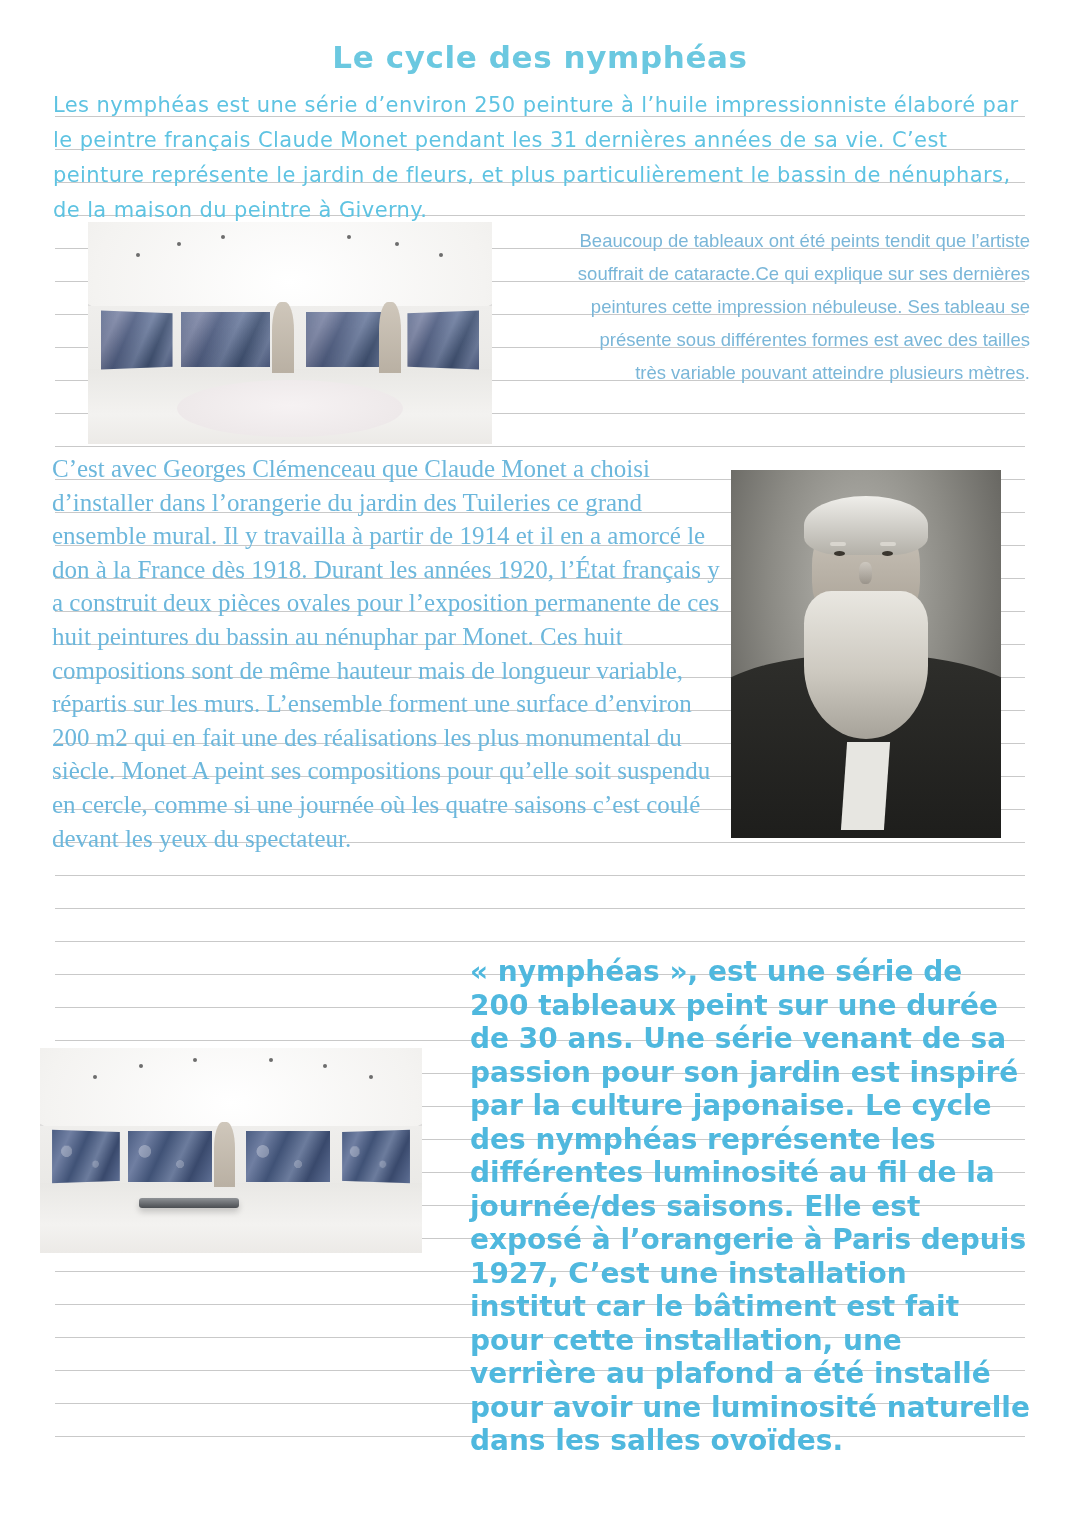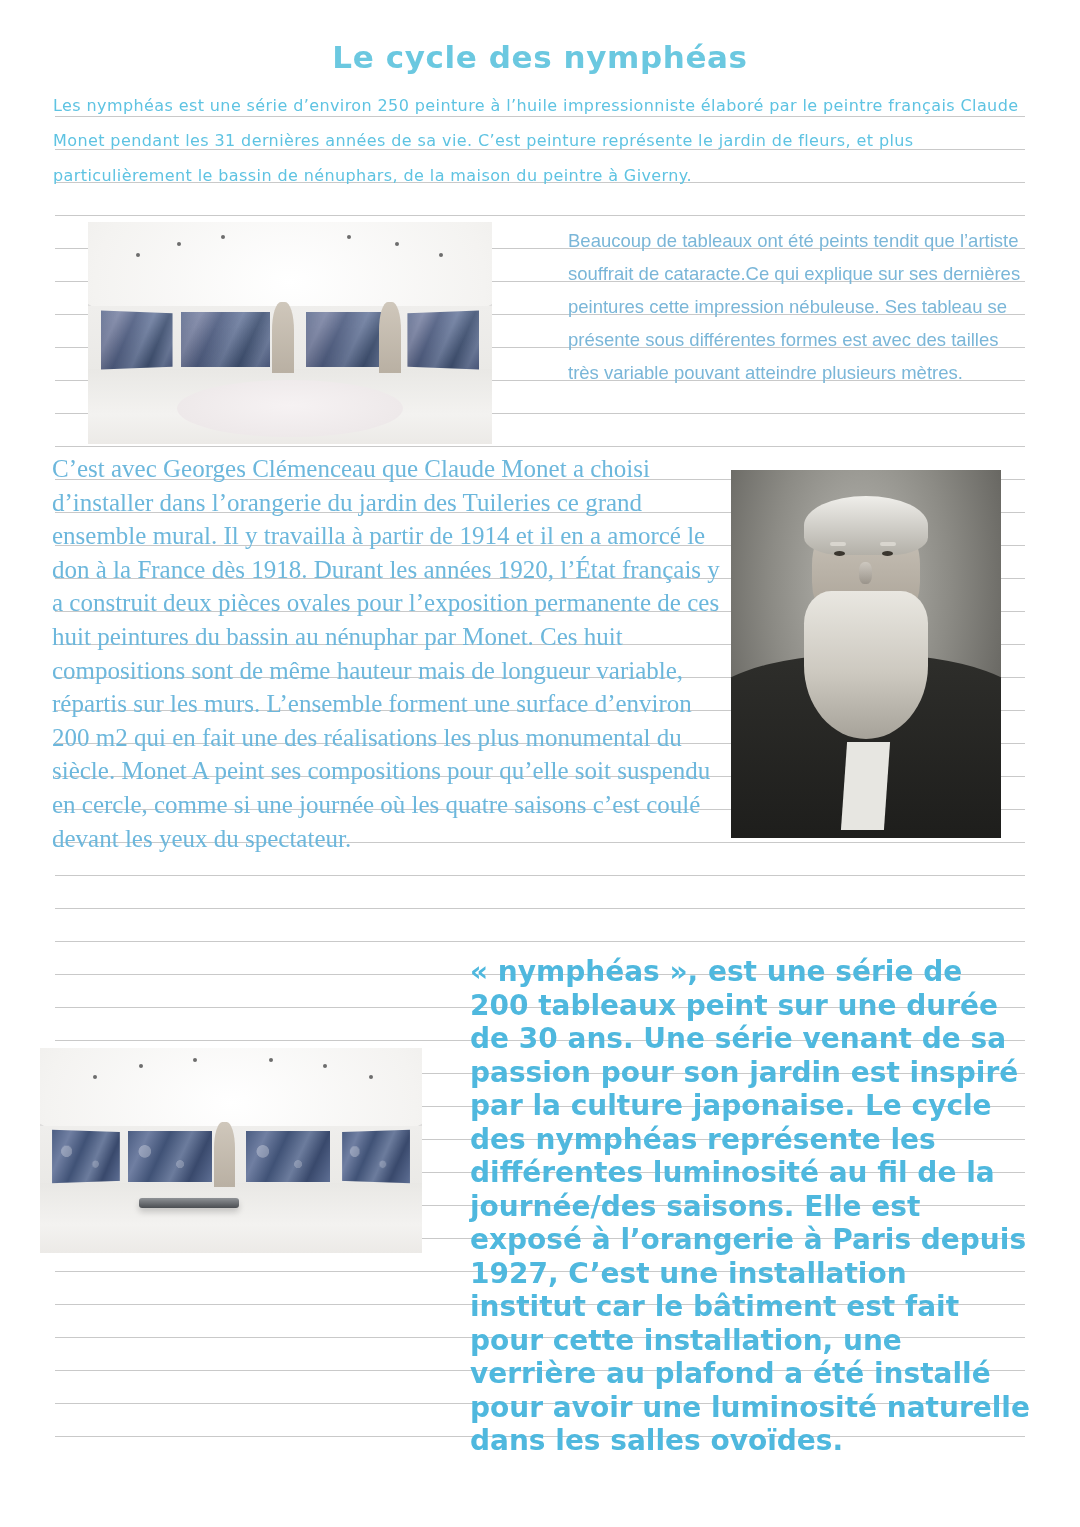--- a/index.html
+++ b/index.html
@@ -50,21 +50,21 @@
     color: #6bc8e0;
   }
 
   
   #intro {
     position: absolute;
     left: 53px;
     top: 88px;
     width: 975px;
     font-family: "DejaVu Sans", sans-serif;
-    font-size: 16px;
+    font-size: 21px;
     line-height: 35px;
     letter-spacing: 0.4px;
     color: #5ec3e2;
   }
 
   
   #img-orangerie-1 {
     position: absolute;
     left: 88px;
     top: 222px;
@@ -84,20 +84,21 @@
   
   #side-text {
     position: absolute;
     left: 568px;
     top: 224px;
     width: 462px;
     font-family: "Liberation Sans", sans-serif;
     font-size: 18.5px;
     line-height: 33px;
     color: #7ab6d8;
+    text-align: right;
   }
 
   
   #body-serif {
     position: absolute;
     left: 52px;
     top: 452px;
     width: 670px;
     font-family: "Liberation Serif", serif;
     font-size: 25px;

